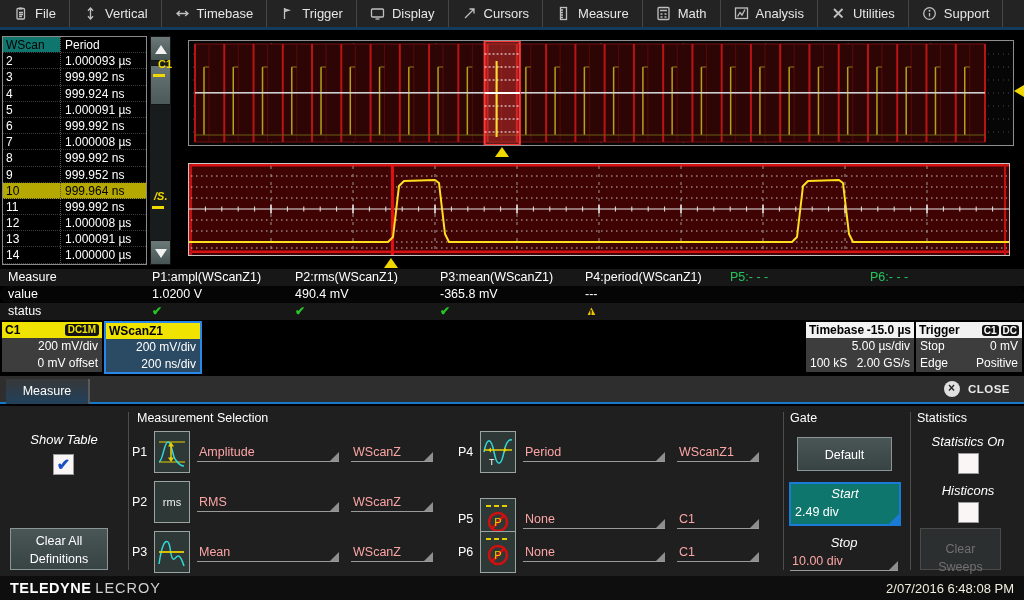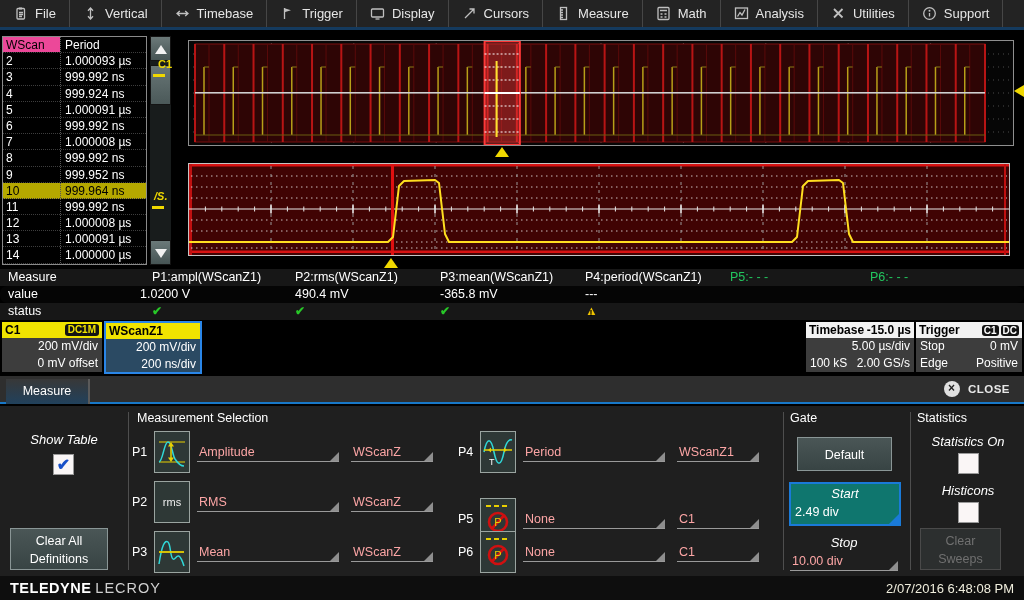--- a/index.html
+++ b/index.html
@@ -13,21 +13,21 @@
   .menu-item{display:flex;align-items:center;gap:7px;padding:0 13px;font-size:13px;color:#e6e6e6;
              border-right:1px solid #464646;cursor:default;}
   .menu-item svg{width:15px;height:15px;stroke:#c0c0c0;fill:none;stroke-width:1.3;}
 
   
   #scan-table{position:absolute;left:2px;top:36px;width:145px;height:229px;border:1px solid #8a8a8a;
               background:#000;font-size:12px;}
   .scan-row{display:flex;height:16.2px;line-height:16.2px;border-bottom:1px dotted #3e3e3e;}
   .scan-c1{width:57px;padding-left:3px;}
   .scan-c2{flex:1;padding-left:4px;border-left:1px dotted #585858;}
-  .scan-head .scan-c1{background:#ec4899;color:#000;}
+  .scan-head .scan-c1{background:#0f766e;color:#000;}
   .scan-row.sel{background:#b5a800;color:#000;}
 
   
   #scan-scrollbar{position:absolute;left:150px;top:36px;width:21px;height:229px;background:#181c1c;}
   .sb-btn{position:absolute;left:0;width:21px;height:25px;background:linear-gradient(#6b7979,#465454);
           border:1px solid #141414;}
   .sb-up{top:0;}.sb-down{bottom:0;}
   .sb-up::after{content:"";position:absolute;left:3.5px;top:8px;border-left:6.5px solid transparent;
           border-right:6.5px solid transparent;border-bottom:9px solid #f2f2f2;}
   .sb-down::after{content:"";position:absolute;left:3.5px;top:8px;border-left:6.5px solid transparent;
@@ -112,21 +112,21 @@
   #clear-all-btn{position:absolute;left:10px;top:122px;width:98px;height:42px;line-height:1.4;padding-top:4px;}
   #gate-default-btn{position:absolute;left:797px;top:31px;width:95px;height:34px;line-height:32px;}
   #gate-start{position:absolute;left:789px;top:76px;width:112px;height:44px;border:2px solid #1a7ad8;
               background:#0f766e;}
   #gate-start .fld-label{text-align:center;font-size:13px;font-style:italic;line-height:20px;}
   #gate-start .fld-value{font-size:12.5px;padding-left:4px;line-height:16px;}
   #gate-start::after{content:"";position:absolute;right:0;bottom:0;border-left:10px solid transparent;
               border-bottom:10px solid #1a7ad8;}
   #gate-stop{position:absolute;left:790px;top:128px;width:108px;}
   #gate-stop .fld-label{text-align:center;font-size:13px;font-style:italic;line-height:18px;}
-  #clear-sweeps-btn{position:absolute;left:920px;top:122px;width:81px;height:42px;line-height:1.4;padding-top:4px;}
+  #clear-sweeps-btn{position:absolute;left:920px;top:122px;width:81px;height:42px;line-height:1.4;padding-top:12px;}
 
   
   #footer{position:absolute;left:0;top:576px;width:1024px;height:24px;background:#0e0e0e;
           display:flex;justify-content:space-between;align-items:center;padding:0 10px;gap:22px;}
   #brand{font-size:14.5px;letter-spacing:.5px;color:#fff;}
   #brand .bold{font-weight:bold;}
   #brand .light{font-weight:normal;color:#d0d0d0;margin-left:4px;letter-spacing:1px;}
   #datetime{color:#f0eedd;font-size:13px;}
 </style>
 </head>
@@ -537,21 +537,21 @@
         <span class="m-cell" style="left: 8px;">Measure</span>
         <span class="m-cell" style="left: 152px;">P1:ampl(WScanZ1)</span>
         <span class="m-cell" style="left: 295px;">P2:rms(WScanZ1)</span>
         <span class="m-cell" style="left: 440px;">P3:mean(WScanZ1)</span>
         <span class="m-cell" style="left: 585px;">P4:period(WScanZ1)</span>
         <span class="m-cell m-dim" style="left: 730px;">P5:- - -</span>
         <span class="m-cell m-dim" style="left: 870px;">P6:- - -</span>
       </div>
       <div class="m-row vals" style="top: 17px; border-radius: 7px;">
         <span class="m-cell" style="left: 8px;">value</span>
-        <span class="m-cell" style="left: 140px;">1.0200 V</span>
+        <span class="m-cell" style="left: 152px;">1.0200 V</span>
         <span class="m-cell" style="left: 295px;">490.4 mV</span>
         <span class="m-cell" style="left: 440px;">-365.8 mV</span>
         <span class="m-cell" style="left: 585px;">---</span>
         <span class="m-cell m-dim" style="left: 730px;"></span>
         <span class="m-cell m-dim" style="left: 870px;"></span>
       </div>
       <div class="m-row " style="top: 34px;">
         <span class="m-cell" style="left: 8px;">status</span>
         <span class="m-cell m-check" style="left: 152px;">✔</span>
         <span class="m-cell m-check" style="left: 295px;">✔</span>

